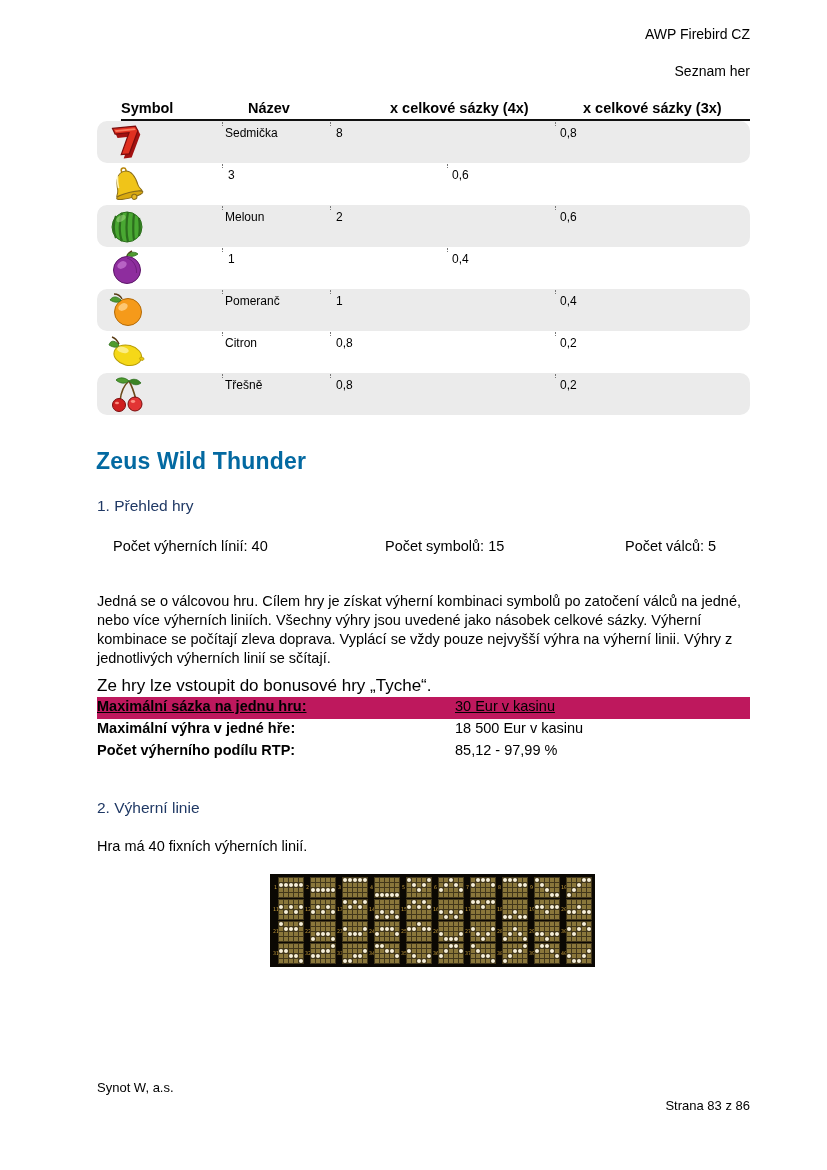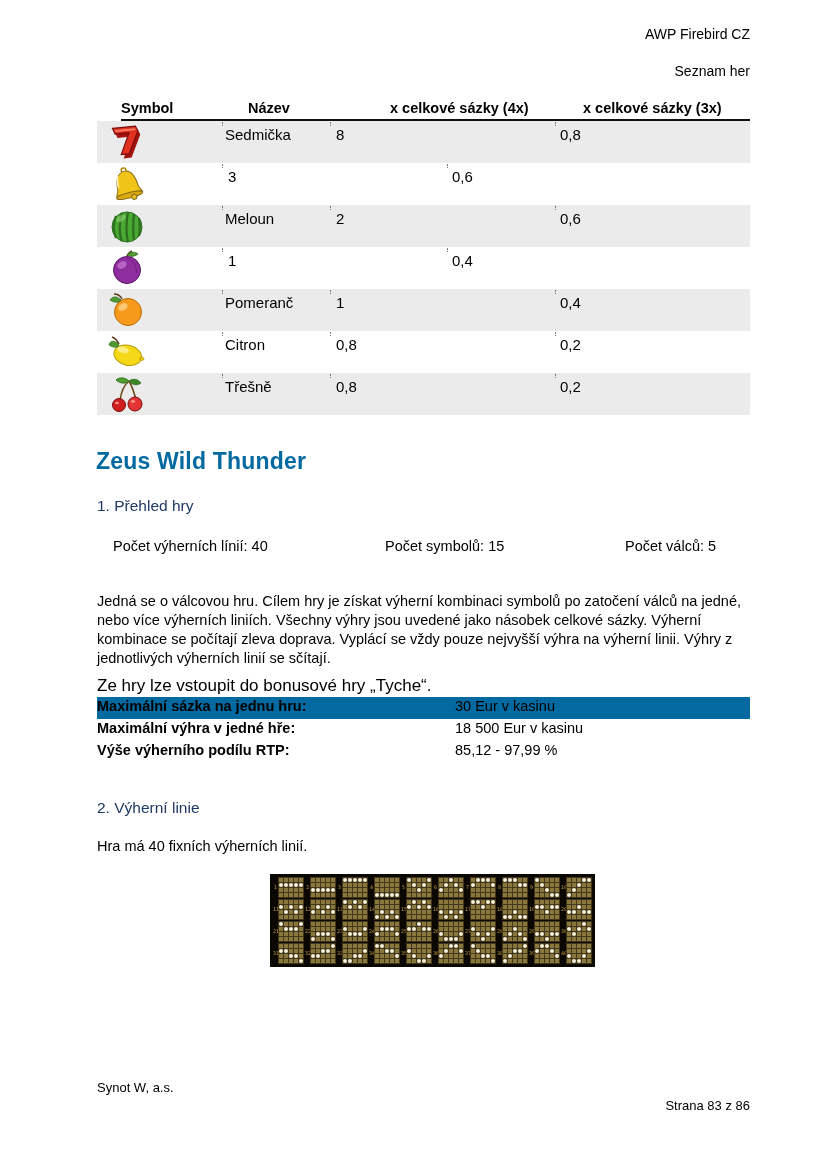--- a/index.html
+++ b/index.html
@@ -10,21 +10,21 @@
   .hdr1{position:absolute;top:26px;right:77px;font-size:14px;}
   .hdr2{position:absolute;top:63px;right:77px;font-size:14px;}
 
   
   .tbl{position:absolute;left:97px;top:100px;width:653px;}
   .thead{display:flex;font-weight:bold;font-size:14.5px;border-bottom:2.5px solid #111;padding-bottom:3px;margin-left:24px;}
   .h1{width:125px;}
   .h2{width:108px;padding-left:2px;box-sizing:border-box;}
   .h3{width:225px;padding-left:36px;box-sizing:border-box;}
   .h4{flex:1;padding-left:4px;box-sizing:border-box;}
-  .trow{display:flex;min-height:42px;font-size:15px;}
+  .trow{display:flex;min-height:42px;font-size:12px;border-radius:10px;}
   .trow.band{background:#ebebeb;}
   .c{box-sizing:border-box;position:relative;}
   .c1{width:125px;padding:1px 0 0 10px;}
   .c2{width:108px;padding:5px 0 0 3px;}
   .c3{width:225px;padding:5px 0 0 6px;}
   .c4{flex:1;padding:5px 0 0 5px;}
   .c2::before,.c3::before,.c4::before{content:"";position:absolute;left:0;top:1px;height:4px;border-left:1px dotted #777;}
   .sym-icon{width:40px;height:40px;display:block;}
 
   
@@ -32,21 +32,21 @@
   .sec-h{position:absolute;left:97px;font-size:15.5px;font-weight:normal;color:#1f3864;}
   .sec-h.s1{top:497px;}
   .sec-h.s2{top:799px;}
   .stats{position:absolute;left:97px;top:538px;width:660px;height:18px;font-size:14.5px;}
   .stats span{position:absolute;top:0;white-space:nowrap;}
   .st0{left:16px;} .st1{left:288px;} .st2{left:528px;}
   .para{position:absolute;left:97px;top:592px;width:662px;font-size:14.5px;line-height:19px;}
   .bonus{position:absolute;left:97px;top:676px;width:662px;font-size:17px;}
   .details{position:absolute;left:97px;top:697px;width:653px;font-size:14.5px;}
   .drow{display:flex;height:22px;align-items:flex-start;padding-top:1px;box-sizing:border-box;}
-  .drow.band{background:#0369a1;}
+  .drow.band{background:#be185d;text-decoration:underline;}
   .dlabel{width:358px;font-weight:bold;}
   .dvalue{flex:1;}
   .note{position:absolute;left:97px;top:838px;font-size:14.5px;}
 
   
   .paylines{position:absolute;left:270px;top:874px;background:#0b0803;padding:3px;
             display:grid;grid-template-columns:repeat(10,auto);gap:1px 1px;}
   .pl{display:flex;align-items:center;}
   .pln{font-size:5px;line-height:5px;color:#c49a3a;width:4px;text-align:right;margin-right:1px;
        font-family:"DejaVu Sans Mono",monospace;}
@@ -223,21 +223,21 @@
   <div class="details">
       <div class="drow band">
         <div class="dlabel">Maximální sázka na jednu hru:</div>
         <div class="dvalue">30 Eur v kasinu</div>
       </div>
       <div class="drow">
         <div class="dlabel">Maximální výhra v jedné hře:</div>
         <div class="dvalue">18 500 Eur v kasinu</div>
       </div>
       <div class="drow">
-        <div class="dlabel">Výše výherního podílu RTP:</div>
+        <div class="dlabel">Počet výherního podílu RTP:</div>
         <div class="dvalue">85,12 - 97,99 %</div>
       </div>
     </div>
 
   <div class="sec-h s2">2. Výherní linie</div>
   <div class="note">Hra má 40 fixních výherních linií.</div>
 
   <div class="paylines">
       <div class="pl">
         <span class="pln">1</span>

